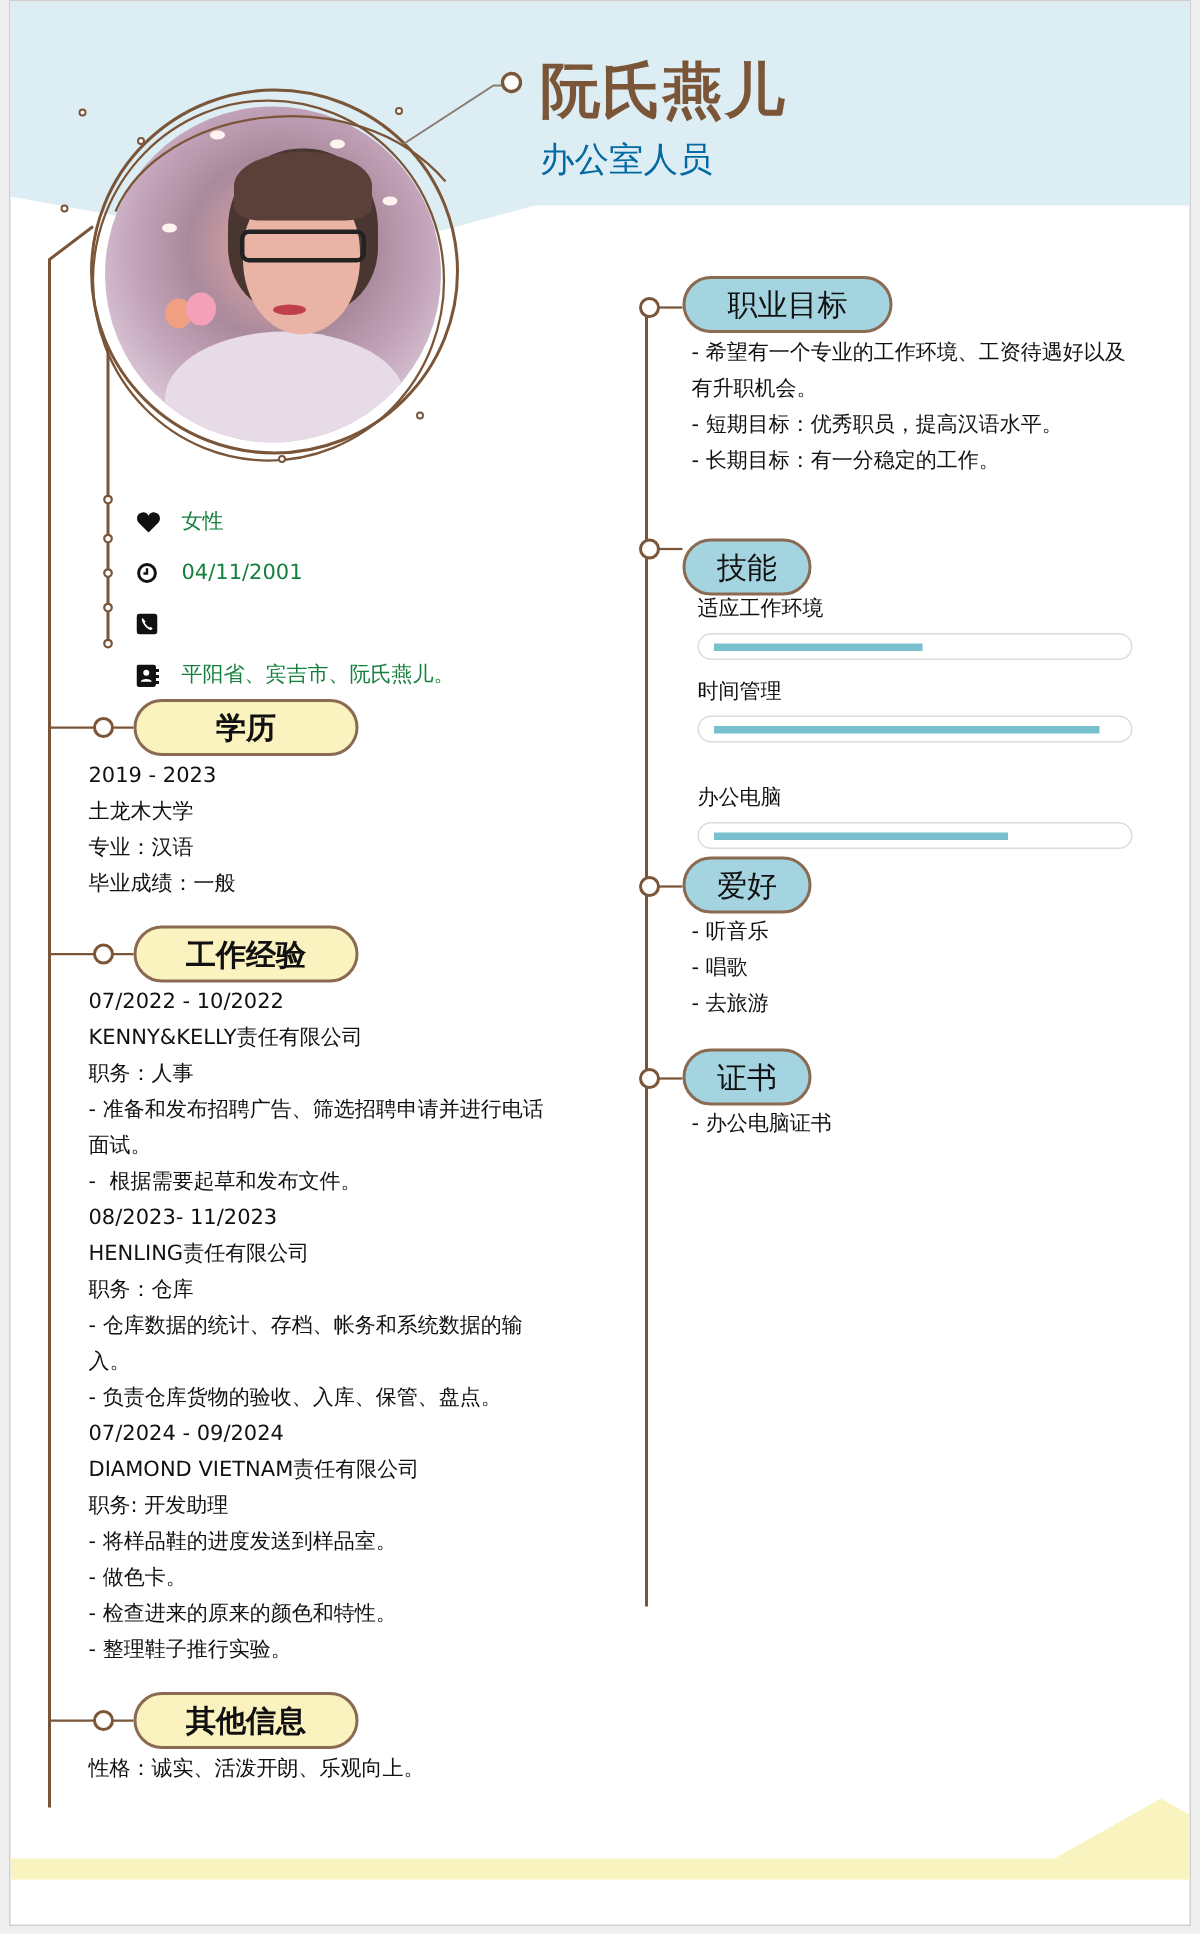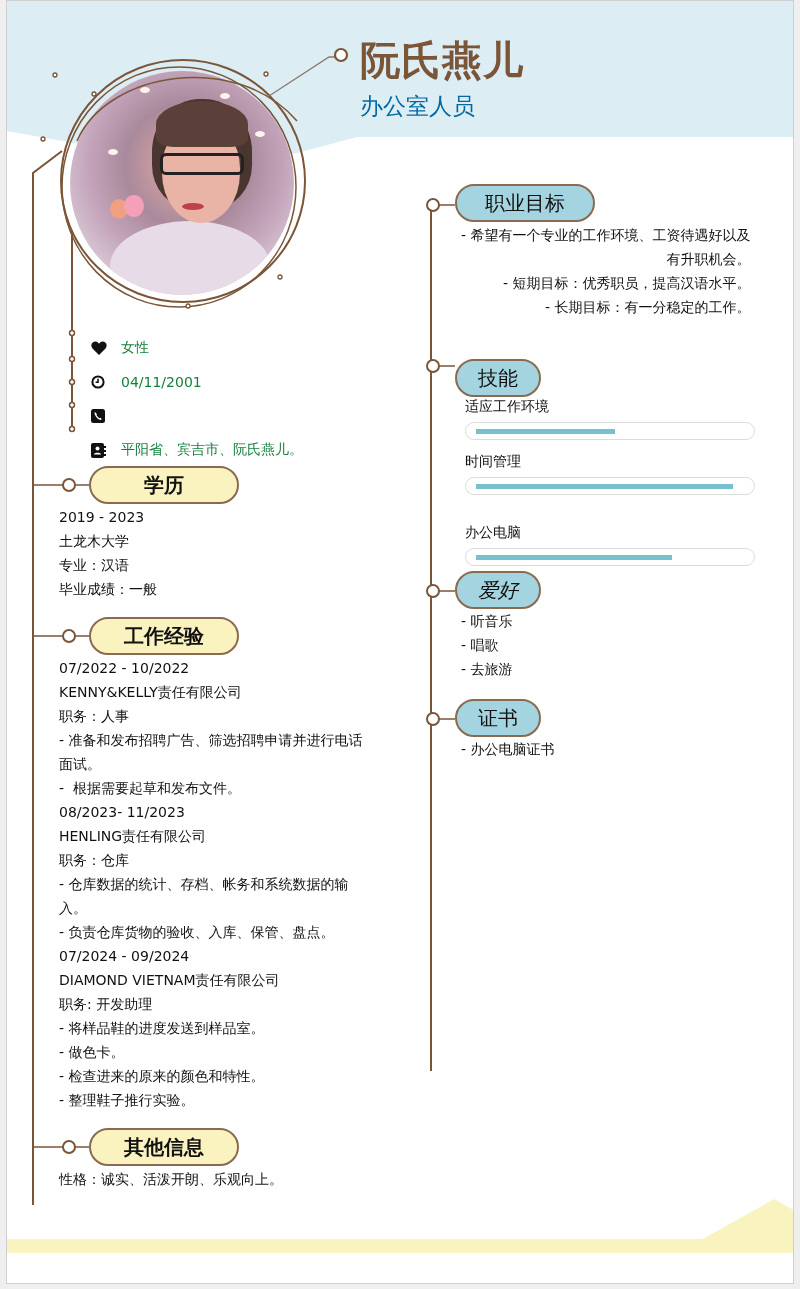--- a/index.html
+++ b/index.html
@@ -196,21 +196,21 @@
   <div class="pill yellow" style="left:82px;top:1127px;width:150px;">
     <span>其他信息</span>
   </div>
   <div class="section-text" style="left:52px;top:1166px;">
     <div class="line">性格：诚实、活泼开朗、乐观向上。</div>
   </div>
 
   <div class="pill blue" style="left:448px;top:183px;width:140px;">
     <span>职业目标</span>
   </div>
-  <div class="section-text" style="left:454px;top:222px;text-align:right;">
+  <div class="section-text" style="left:454px;top:222px;">
     <div class="line">- 希望有一个专业的工作环境、工资待遇好以及</div>
     <div class="line">有升职机会。</div>
     <div class="line">- 短期目标：优秀职员，提高汉语水平。</div>
     <div class="line">- 长期目标：有一分稳定的工作。</div>
   </div>
 
   <div class="pill blue" style="left:448px;top:358px;width:86px;">
     <span>技能</span>
   </div>
   <div class="skill" style="top:393px;">
@@ -225,21 +225,21 @@
       <div class="fill" style="width: calc(96% - 19.2px);"></div>
     </div>
   </div>
   <div class="skill" style="top:519px;">
     <div class="label">办公电脑</div>
     <div class="track">
       <div class="fill" style="width: calc(73% - 14.6px);"></div>
     </div>
   </div>
 
-  <div class="pill blue" style="left:448px;top:570px;width:86px;font-style:italic;">
+  <div class="pill blue" style="left:448px;top:570px;width:86px;">
     <span>爱好</span>
   </div>
   <div class="section-text" style="left:454px;top:608px;">
     <div class="line">- 听音乐</div>
     <div class="line">- 唱歌</div>
     <div class="line">- 去旅游</div>
   </div>
 
   <div class="pill blue" style="left:448px;top:698px;width:86px;">
     <span>证书</span>

